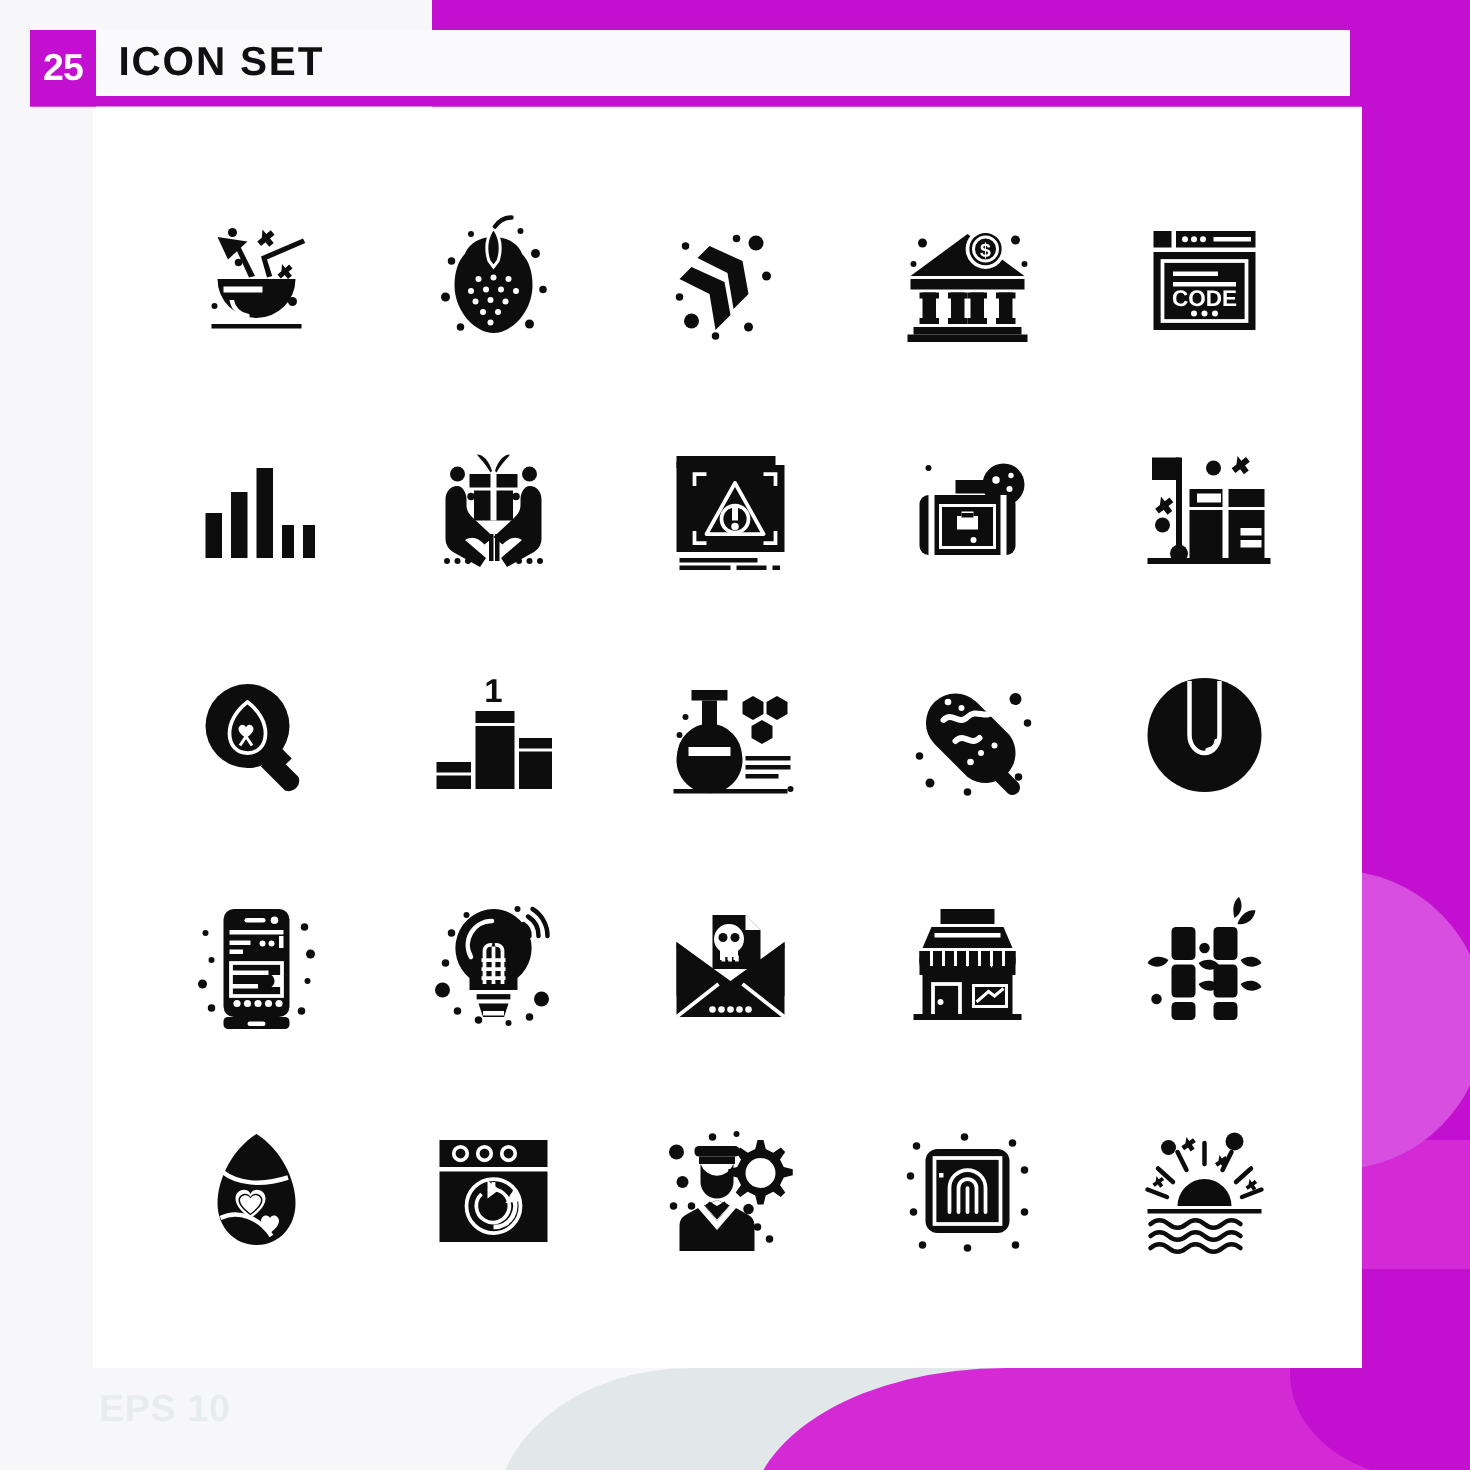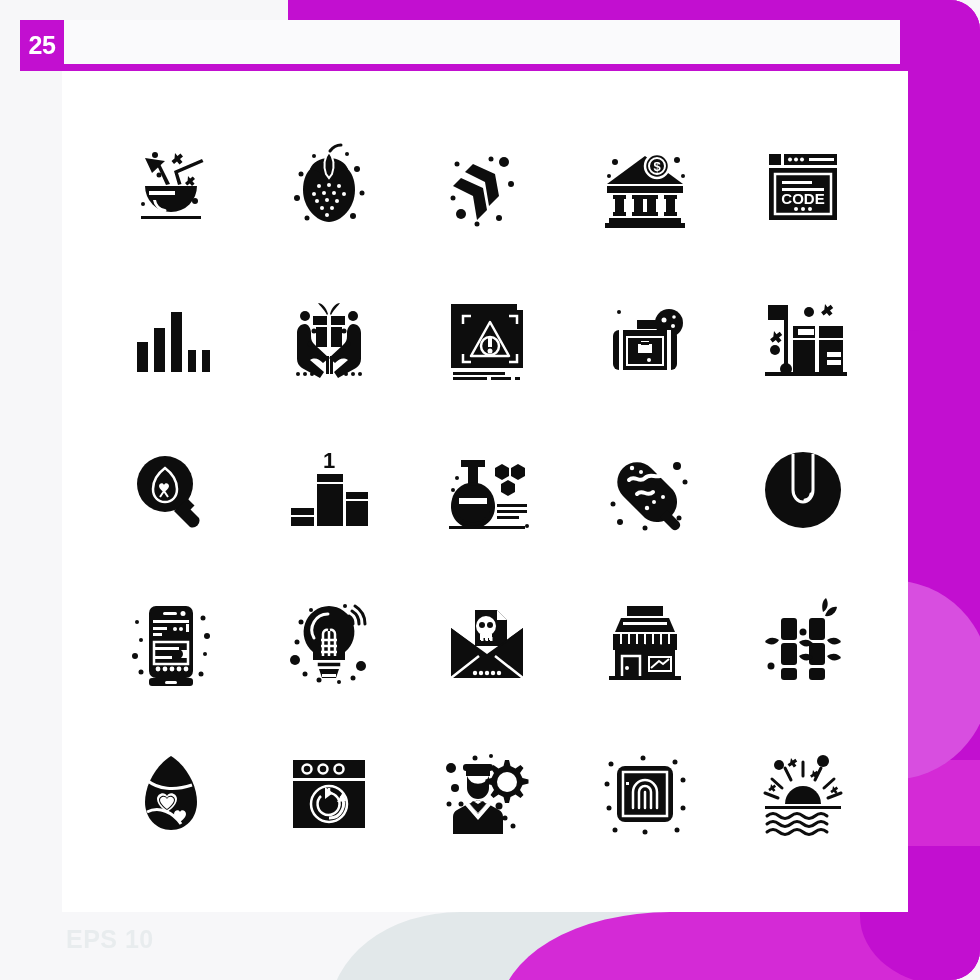--- a/index.html
+++ b/index.html
@@ -3,21 +3,21 @@
 <meta charset="utf-8">
 <style>
   html,body{margin:0;padding:0;}
   body{
     width:980px;height:980px;
     background:#f7f7f9;
     font-family:"Liberation Sans",sans-serif;
     overflow:hidden;
     position:relative;
   }
-  #stage{position:absolute;inset:0;width:980px;height:980px;overflow:hidden;border-radius:30px;}
+  #stage{position:absolute;inset:0;width:980px;height:980px;overflow:hidden;}
 
   
   .deco{position:absolute;pointer-events:none;}
   #blob-top-right{
     left:288px;top:-40px;width:700px;height:250px;
     background:var(--m1);
     border-bottom-left-radius:140px 110px;
     border-bottom-right-radius:0;
   }
   #blob-top-light{
@@ -129,20 +129,21 @@
   <div class="deco" id="blob-right-soft"></div>
   <div class="deco" id="blob-top-light"></div>
   <div class="deco" id="blob-top-right"></div>
   <div class="deco" id="gray-circle" style="background: rgb(226, 232, 234);"></div>
   <div class="deco" id="blob-bottom"></div>
   <div class="deco" id="blob-bottom-dark"></div>
 
   <div id="header-bar"></div>
   <div id="header-underline"></div>
   <div id="badge-count">25</div>
+  <div id="header-title">ICON SET</div>
 
   <div id="icon-card" style="background: rgb(255, 255, 255);"></div>
 
   <div id="icon-grid">
 
     <div class="icon-cell">
       <svg width="96" height="96" viewBox="0 0 96 96">
         <g fill="#0d0d0d">
           <path d="M22 48 h52 a26 26 0 0 1 -52 0 z"></path>
           <rect x="26" y="53" width="26" height="4" fill="#fff"></rect>

